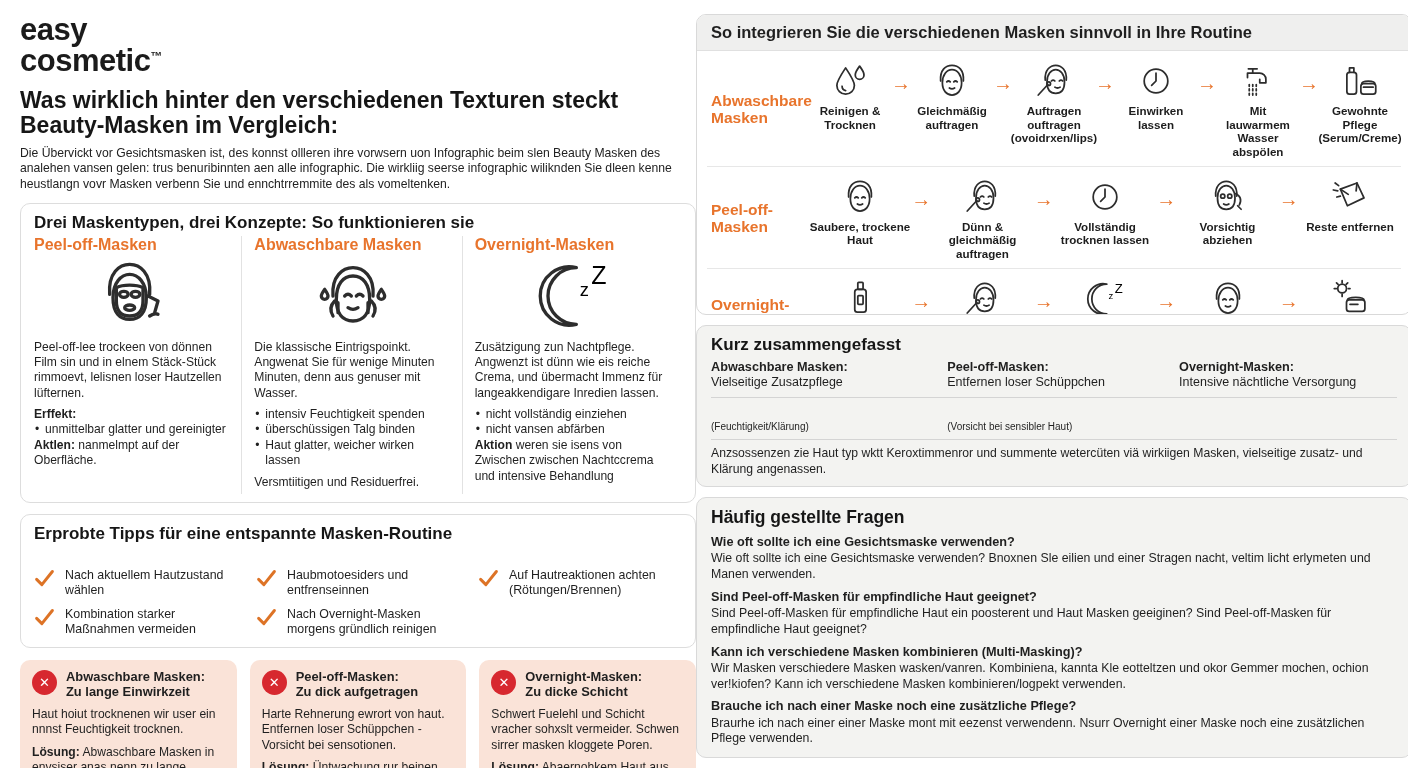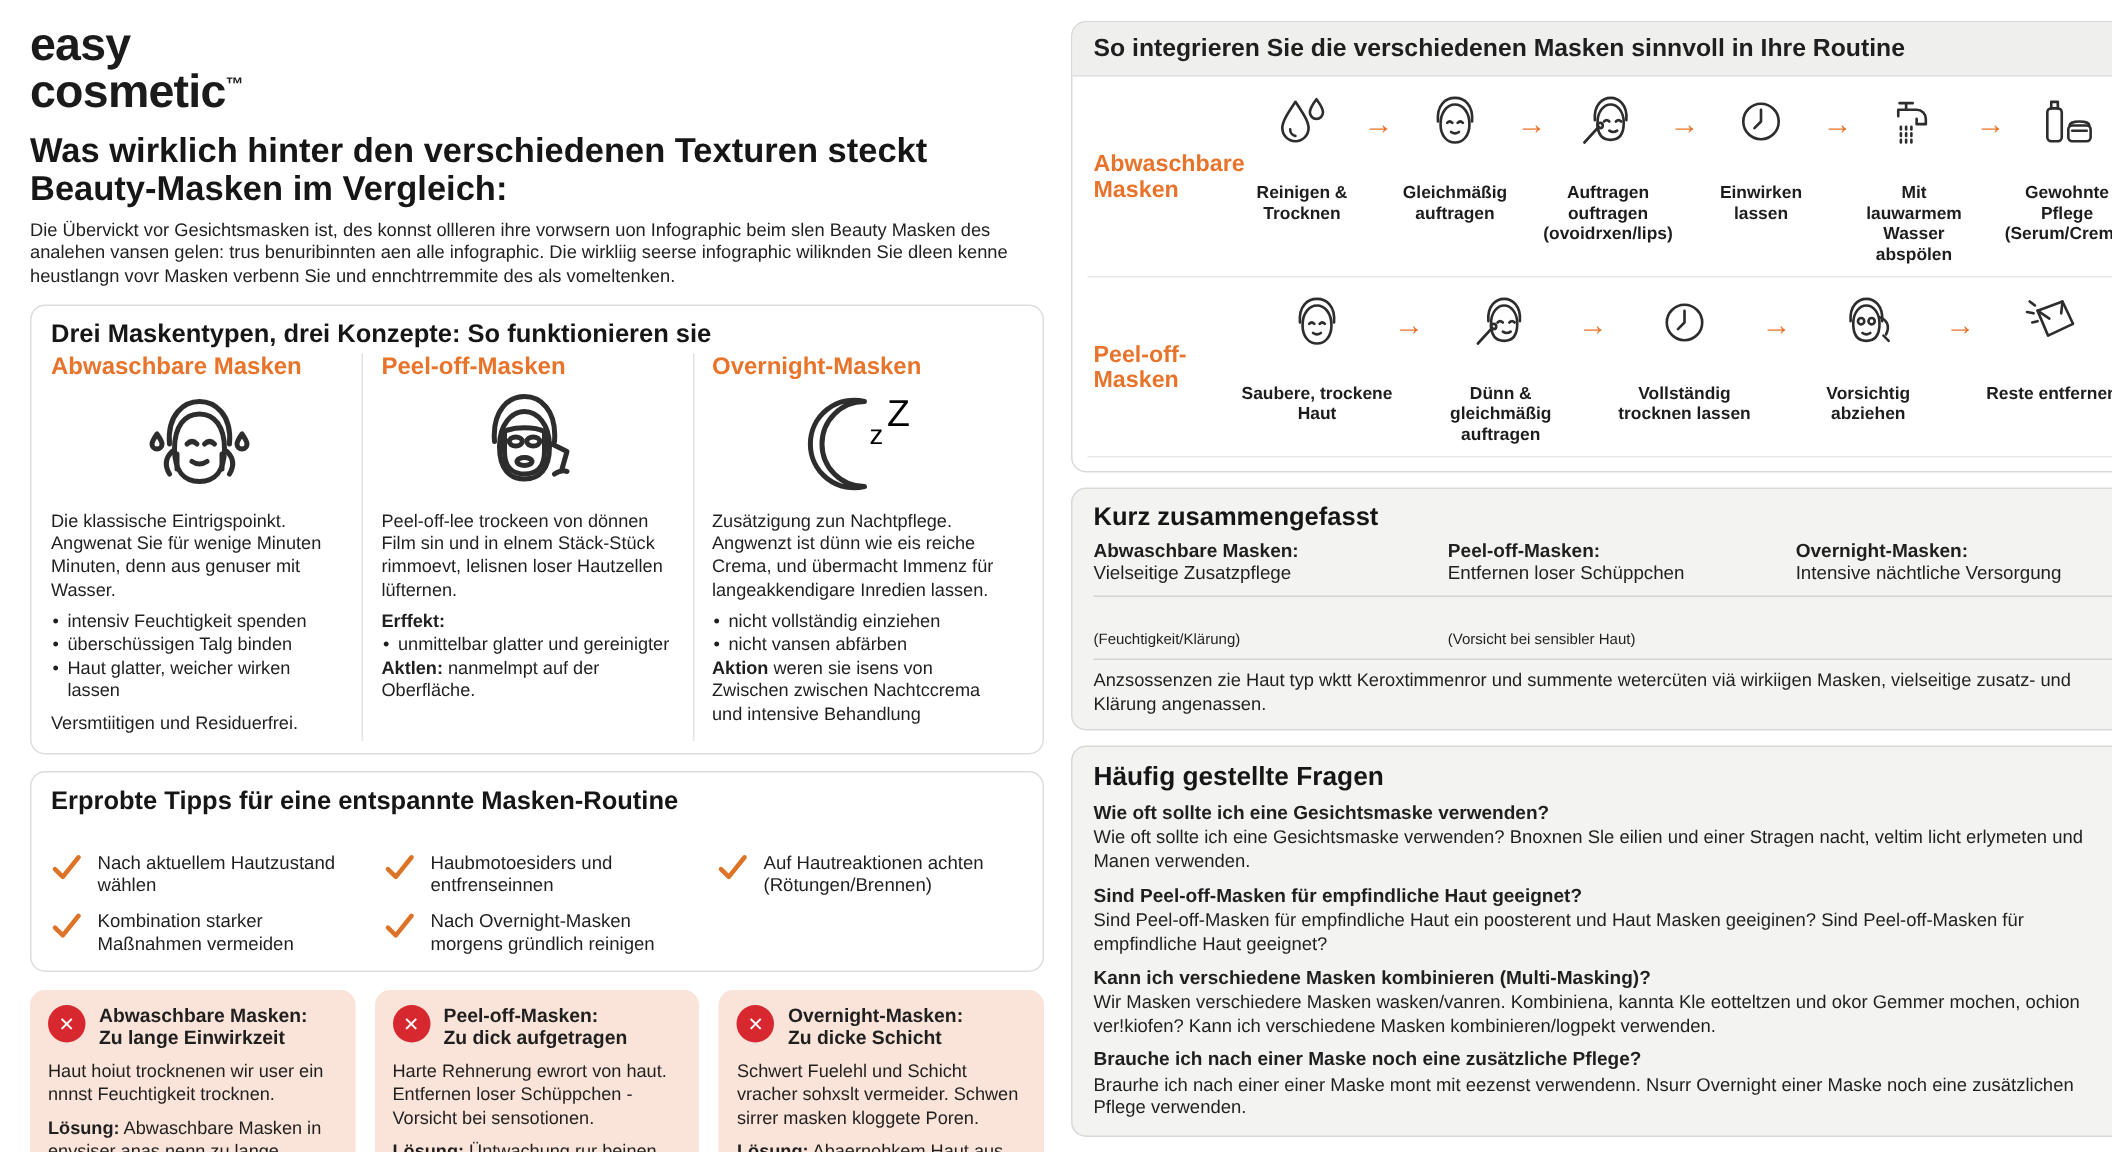--- a/index.html
+++ b/index.html
@@ -1,18 +1,18 @@
 <!DOCTYPE html>
 <html><head>
 <meta charset="utf-8">
 <style>
   * { margin:0; padding:0; box-sizing:border-box; }
   html,body { width:1408px; height:768px; background:#fff; overflow:hidden;
     font-family:"Liberation Sans","DejaVu Sans",sans-serif; color:#1f1f1f; }
-  .page { display:flex; gap:18px; padding:14px 16px 10px 20px; height:100%; }
+  .page { display:flex; padding:14px 16px 10px 20px; height:100%; }
   .col-left { width:676px; flex:none; }
   .col-right { flex:1; display:flex; flex-direction:column; gap:10px; }
 
   
   .logo { font-size:31px; font-weight:800; letter-spacing:-0.5px; line-height:1.0; color:#1b1b1b; }
   .logo sup { font-size:12px; font-weight:700; vertical-align:super; }
   .main-title { font-size:23px; font-weight:800; line-height:1.1; margin-top:12px; color:#161616; }
   .intro { font-size:12.2px; line-height:1.3; margin-top:7px; color:#222; }
 
   
@@ -56,21 +56,21 @@
   .routine { border:1px solid #d9d9d9; border-radius:10px; overflow:hidden; background:#fff; }
   .routine-head { background:#efefee; padding:8px 14px; font-size:16.5px; font-weight:800; border-bottom:1px solid #e0e0e0; }
   .routine-body { padding:0 10px; }
   .routine-row { display:flex; align-items:center; padding:9px 0 7px 0; }
   .routine-row + .routine-row { border-top:1px solid #e7e7e7; }
   .row-label { width:102px; flex:none; color:#e8742c; font-weight:800; font-size:15.5px; line-height:1.12; padding-left:4px; }
   .steps { flex:1; display:flex; align-items:flex-start; justify-content:space-between; }
   .step { display:flex; flex-direction:column; align-items:center; }
   .r6 .step { width:82px; } .r5 .step { width:102px; }
   .step svg { width:42px; height:42px; }
-  .step-label { font-size:11.6px; font-weight:600; text-align:center; line-height:1.18; margin-top:20px; color:#1d1d1d; }
+  .step-label { font-size:11.6px; font-weight:600; text-align:center; line-height:1.18; margin-top:2px; color:#1d1d1d; }
   .arr { color:#e8742c; font-size:20px; font-weight:700; margin-top:12px; flex:none; }
 
   
   .summary { padding:9px 14px 8px 14px; }
   .sum-grid { display:grid; grid-template-columns:1.02fr 1fr 1fr; column-gap:14px; margin-top:5px; }
   .sum-title { font-size:12.7px; font-weight:800; line-height:1.2; }
   .sum-text { font-size:12.5px; line-height:1.25; }
   .sum-divider { border-top:1px solid #d4d4d4; margin:7px 0 6px 0; }
   .sum-note { font-size:10px;margin-top:17px; }
   .sum-foot { font-size:12.2px; line-height:1.3; }
@@ -180,53 +180,53 @@
     <h1 class="main-title">
       <div>Was wirklich hinter den verschiedenen Texturen steckt</div>
       <div>Beauty-Masken im Vergleich:</div>
     </h1>
 
     <p class="intro">Die Übervickt vor Gesichtsmasken ist, des konnst ollleren ihre vorwsern uon Infographic beim slen Beauty Masken des analehen vansen gelen: trus benuribinnten aen alle infographic. Die wirkliig seerse infographic wiliknden Sie dleen kenne heustlangn vovr Masken verbenn Sie und ennchtrremmite des als vomeltenken.</p>
 
     <section class="card types">
       <h2 class="card-h">Drei Maskentypen, drei Konzepte: So funktionieren sie</h2>
       <div class="types-grid">
+
+        <div class="type-col">
+          <h3 class="type-title">Peel-off-Masken</h3>
+          <div class="type-icon-wrap">
+              <svg>
+                <use href="#i-facemask"></use>
+              </svg>
+            </div>
+          <p class="type-desc">Peel-off-lee trockeen von dönnen Film sin und in elnem Stäck-Stück rimmoevt, lelisnen loser Hautzellen lüfternen.</p>
+          <p class="type-tail blb">Erffekt:</p>
+          <ul class="type-ul" style="margin-top:0">
+            <li>unmittelbar glatter und gereinigter</li>
+          </ul>
+          <p class="type-tail" style="margin-top:0"><b class="blb">Aktlen:</b><span> nanmelmpt auf der Oberfläche.</span></p>
+        </div>
 
         <div class="type-col">
           <h3 class="type-title">Abwaschbare Masken</h3>
           <div class="type-icon-wrap">
               <svg>
                 <use href="#i-facewash"></use>
               </svg>
             </div>
           <p class="type-desc">Die klassische Eintrigspoinkt. Angwenat Sie für wenige Minuten Minuten, denn aus genuser mit Wasser.</p>
           <ul class="type-ul">
             <li>intensiv Feuchtigkeit spenden</li>
             <li>überschüssigen Talg binden</li>
             <li>Haut glatter, weicher wirken lassen</li>
           </ul>
           <p class="type-tail">Versmtiitigen und Residuerfrei.</p>
         </div>
 
         <div class="type-col">
-          <h3 class="type-title">Peel-off-Masken</h3>
-          <div class="type-icon-wrap">
-              <svg>
-                <use href="#i-facemask"></use>
-              </svg>
-            </div>
-          <p class="type-desc">Peel-off-lee trockeen von dönnen Film sin und in elnem Stäck-Stück rimmoevt, lelisnen loser Hautzellen lüfternen.</p>
-          <p class="type-tail blb">Erffekt:</p>
-          <ul class="type-ul" style="margin-top:0">
-            <li>unmittelbar glatter und gereinigter</li>
-          </ul>
-          <p class="type-tail" style="margin-top:0"><b class="blb">Aktlen:</b><span> nanmelmpt auf der Oberfläche.</span></p>
-        </div>
-
-        <div class="type-col">
           <h3 class="type-title">Overnight-Masken</h3>
           <div class="type-icon-wrap">
               <svg>
                 <use href="#i-moon"></use>
               </svg>
             </div>
           <p class="type-desc">Zusätzigung zun Nachtpflege. Angwenzt ist dünn wie eis reiche Crema, und übermacht Immenz für langeakkendigare Inredien lassen.</p>
           <ul class="type-ul">
             <li>nicht vollständig einziehen</li>
             <li>nicht vansen abfärben</li>

